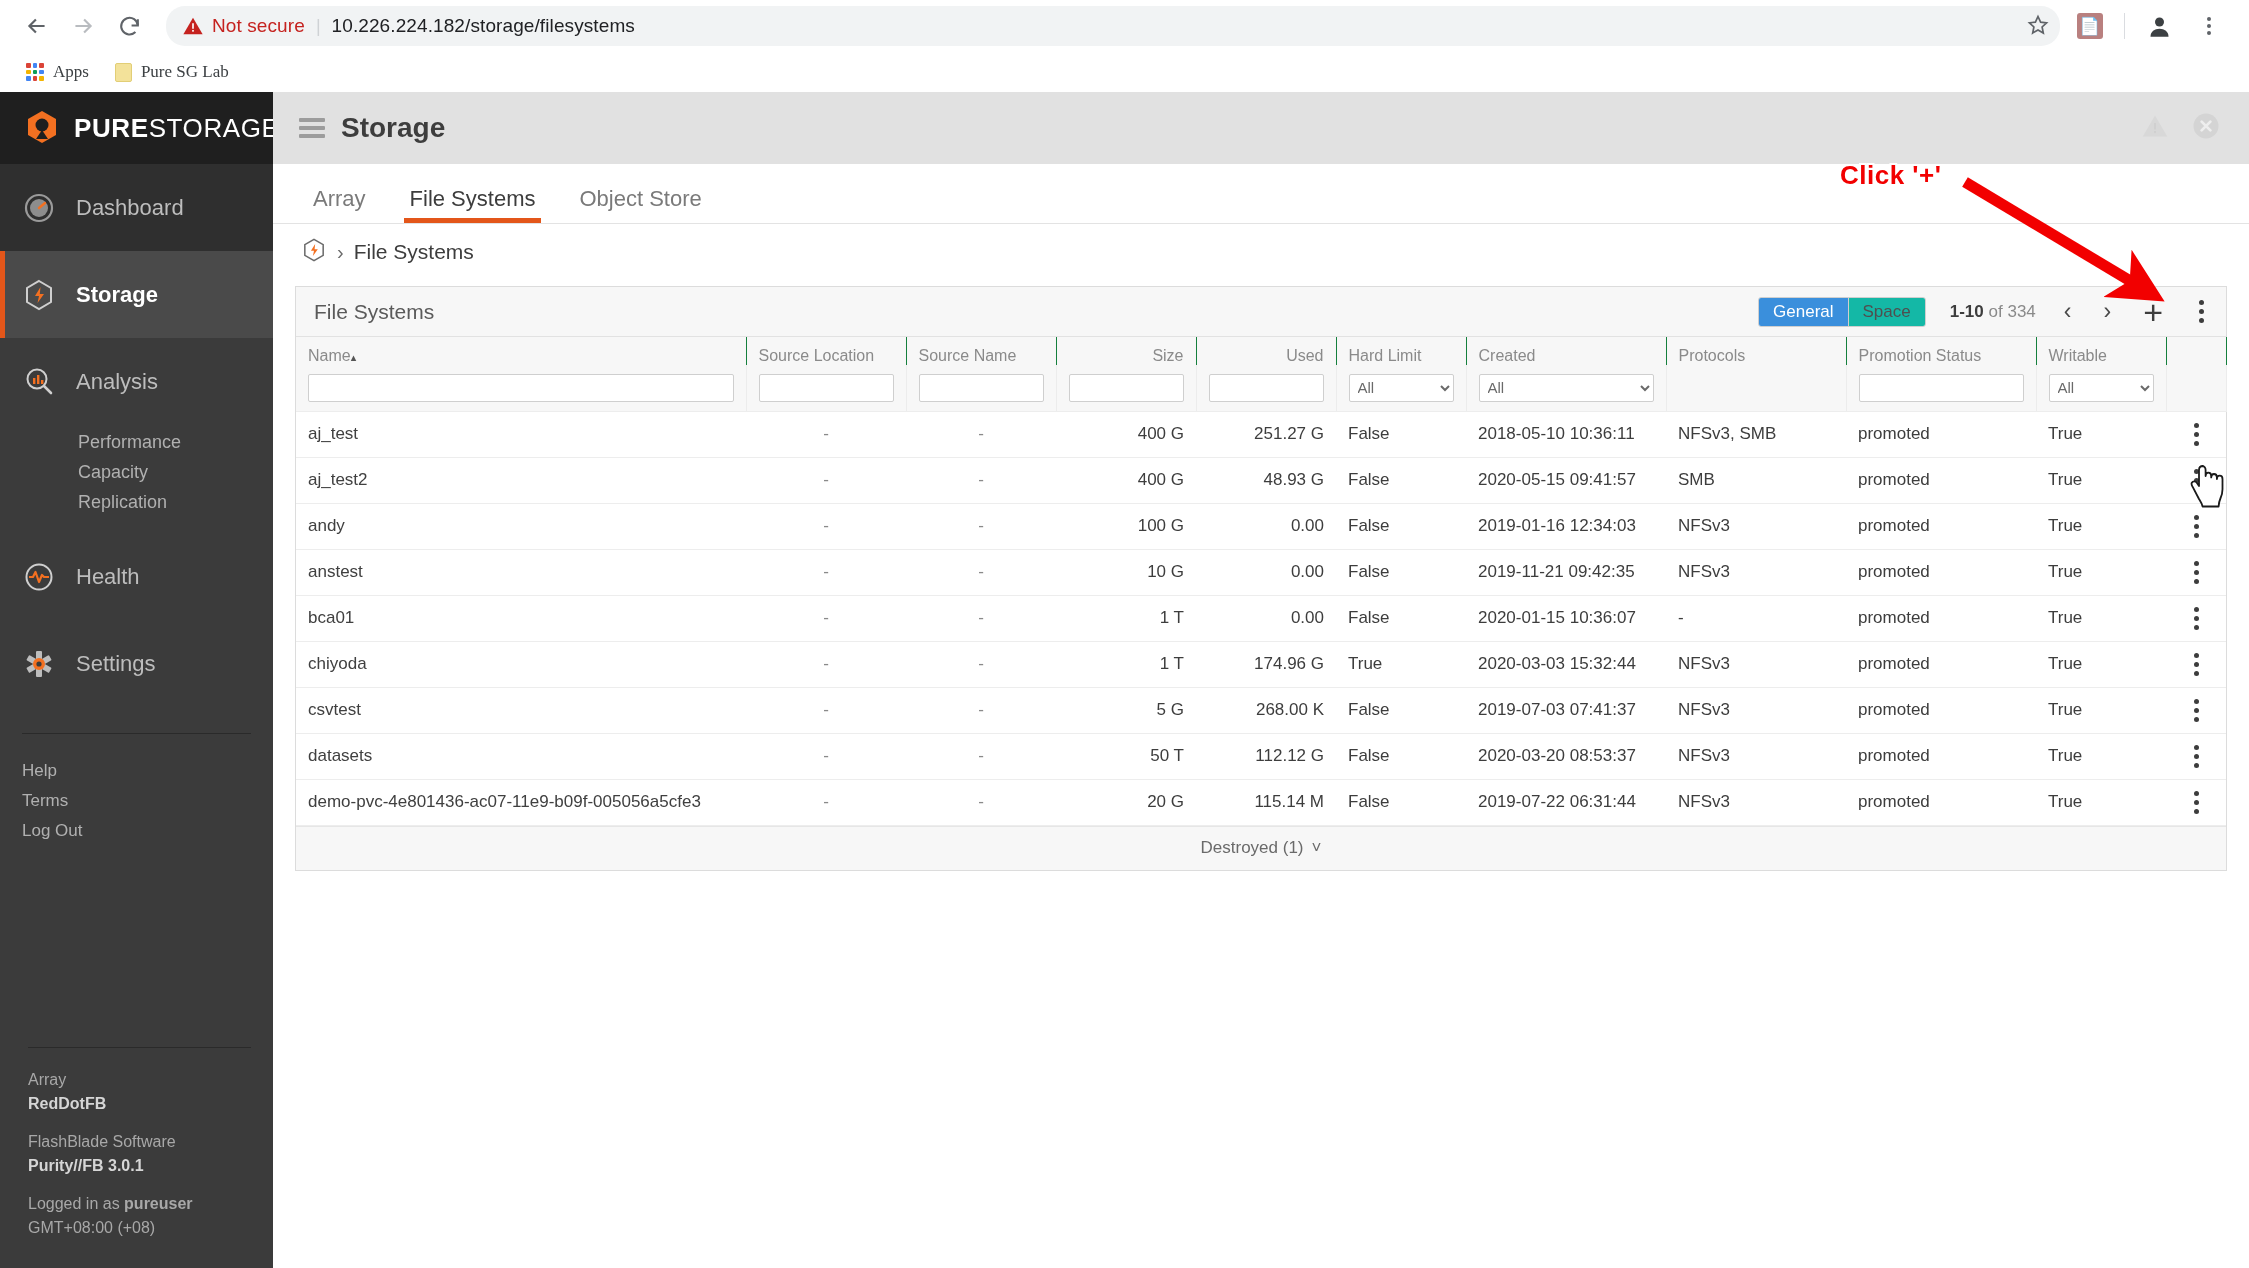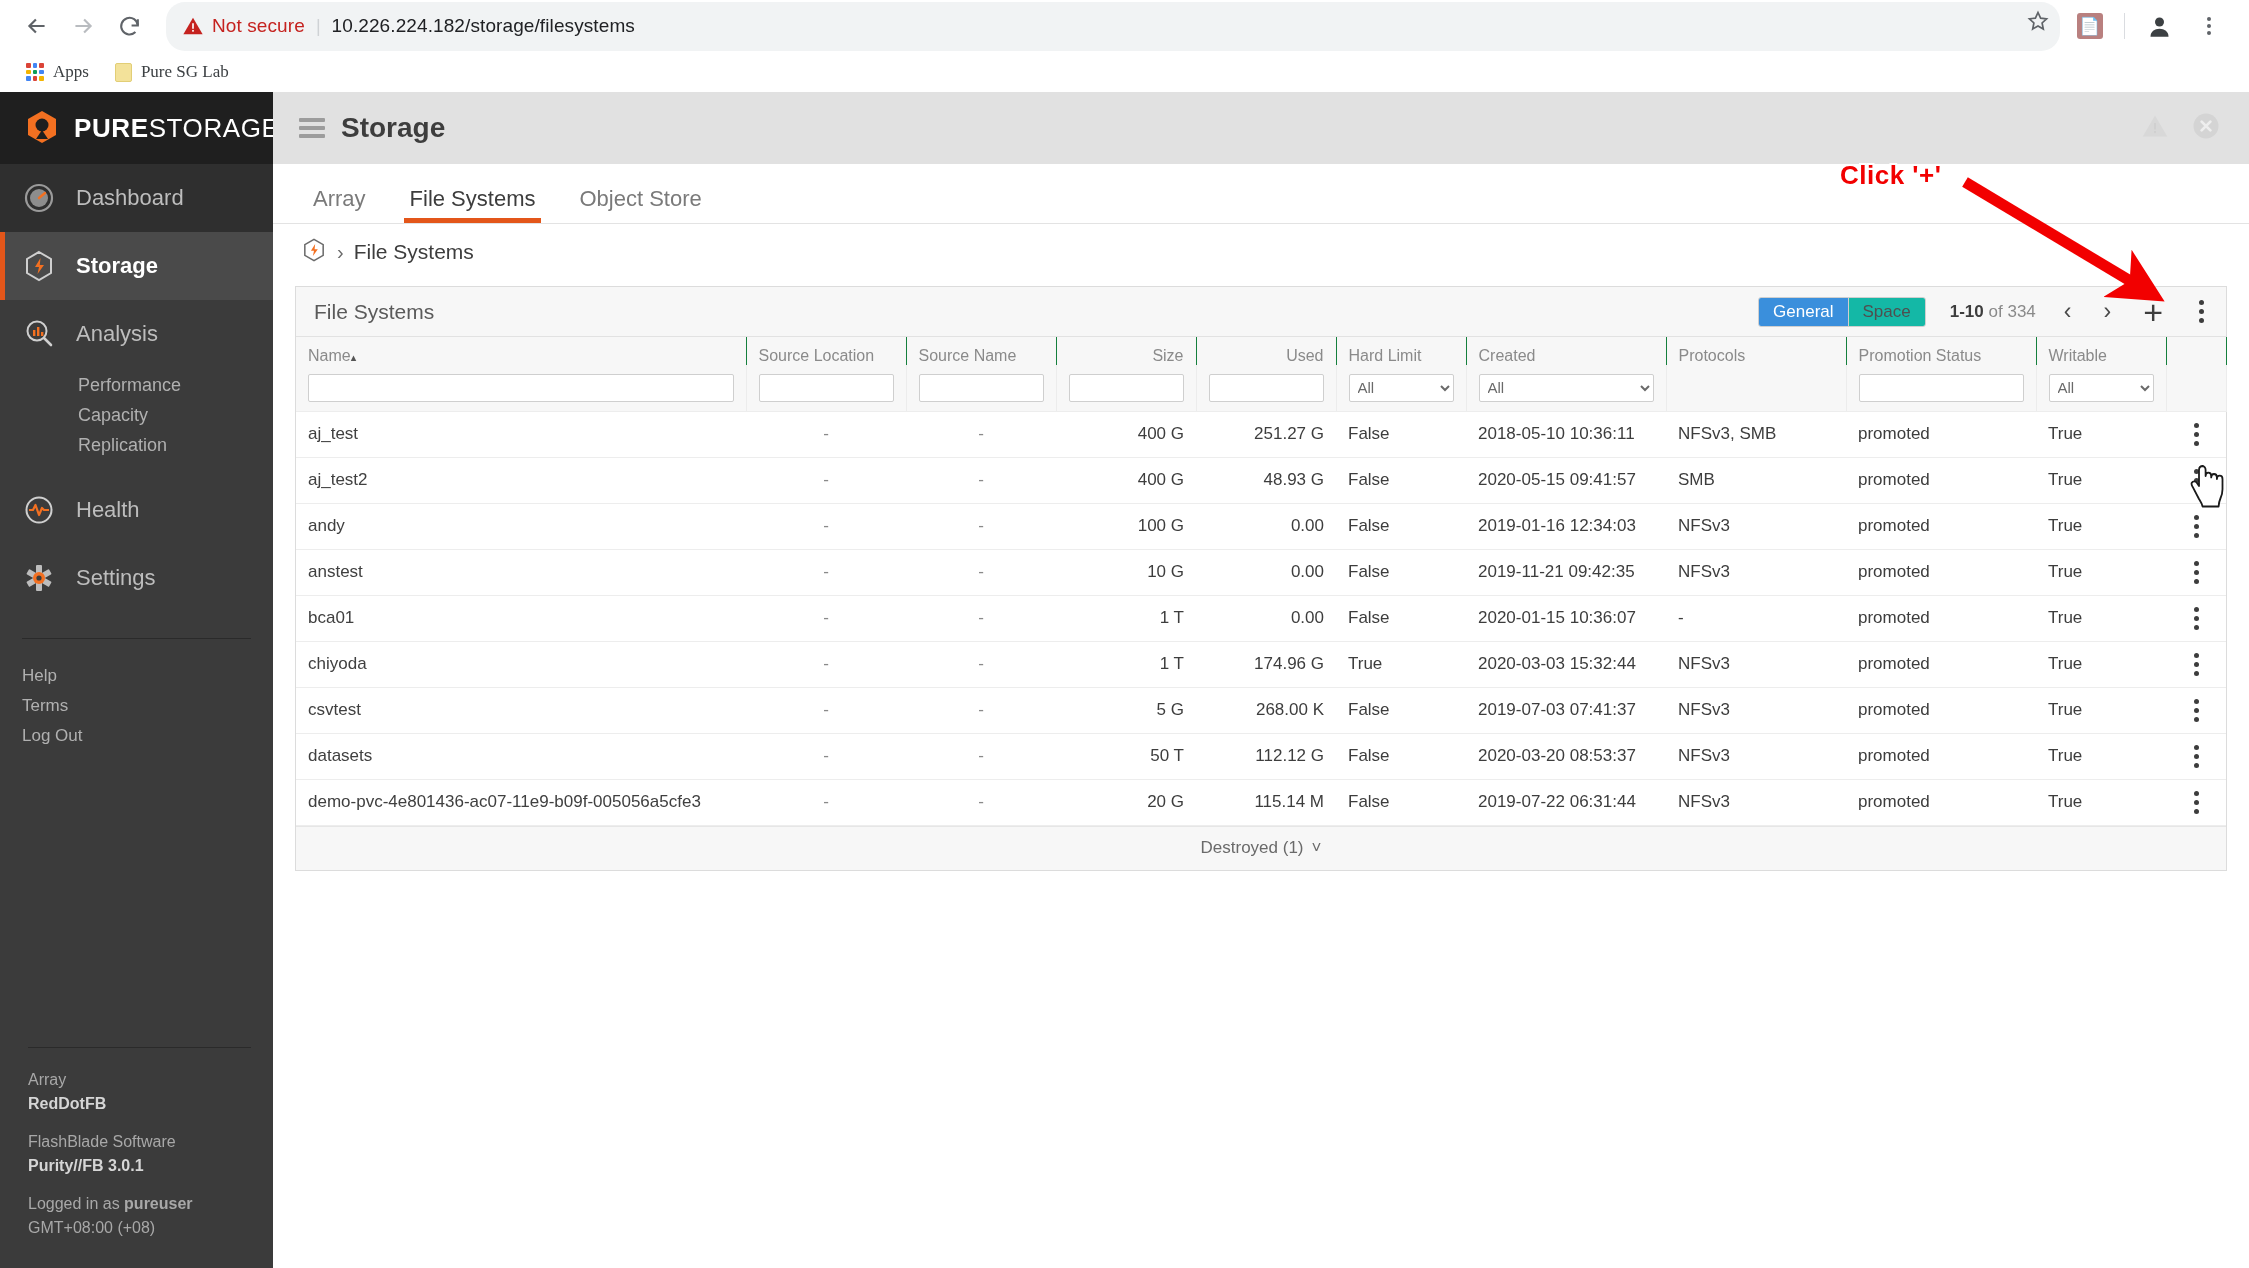--- a/index.html
+++ b/index.html
@@ -11,21 +11,21 @@
 
   
   .browser { width: 2249px; height: 92px; background: #fff; position: relative; }
   .nav-row { height: 52px; display: flex; align-items: center; padding: 0 14px; }
   .nav-btn {
     width: 46px; height: 46px; display: flex; align-items: center; justify-content: center;
     color: #5f6368; flex: 0 0 auto;
   }
   .nav-btn.dim { color: #b9bcc0; }
   .omnibox {
-    flex: 1 1 auto; height: 49px; margin-left: 14px; margin-right: 8px;
+    flex: 1 1 auto; height: 40px; margin-left: 14px; margin-right: 8px;
     background: #f1f3f4; border-radius: 19px;
     display: flex; align-items: center; padding: 0 16px; position: relative; text-align: center;
   }
   .omnibox .warn-tri { margin-right: 8px; display: flex; align-items: center; }
   .not-secure { color: #c5221f; font-size: 19px; letter-spacing: .1px; }
   .omni-sep { color: #cfd2d5; margin: 0 11px; font-size: 18px; }
   .omni-url { color: #202124; font-size: 19px; letter-spacing: .1px; }
   .omni-right { position: absolute; right: 0; top: 0; height: 38px; display: flex; align-items: center; }
   .tool-icons { display: flex; align-items: center; gap: 6px; padding-right: 4px; }
   .tool-icon { width: 44px; height: 44px; display: flex; align-items: center; justify-content: center; color: #5f6368; }
@@ -43,21 +43,21 @@
   .app { position: absolute; top: 92px; left: 0; width: 2249px; height: 1176px; display: flex; }
 
   
   .sidebar { width: 273px; background: #3b3b3b; flex: 0 0 273px; position: relative; color: #c8c8c8; }
   .logo-bar { height: 72px; background: #1f1f1f; display: flex; align-items: center; padding-left: 22px; gap: 12px; }
   .logo-mark { width: 40px; height: 40px; flex: 0 0 auto; }
   .logo-text { font-size: 26px; letter-spacing: .6px; color: #fff; font-weight: 300; }
   .logo-text b { font-weight: 700; }
   .logo-text sup { font-size: 11px; vertical-align: super; }
 
-  .nav-item { height: 68px; display: flex; align-items: center; gap: 20px; padding-left: 22px; position: relative; }
+  .nav-item { height: 87px; display: flex; align-items: center; gap: 20px; padding-left: 22px; position: relative; }
   .nav-item.dash { background: #2f2f2f; }
   .nav-item.active { background: #4a4a4a; }
   .nav-item.active::before { content:''; position:absolute; left:0; top:0; bottom:0; width:5px; background:#e3561a; }
   .nav-label { font-size: 22px; color: #bdbdbd; }
   .nav-item.active .nav-label { color: #fff; font-weight: bold; }
   .nav-ico { width: 34px; height: 34px; flex: 0 0 auto; }
 
   .subnav { padding-left: 78px; padding-top: 2px; }
   .subnav a { display: block; font-size: 18px; color: #b0b0b0; line-height: 30px; text-decoration: none; }
 

